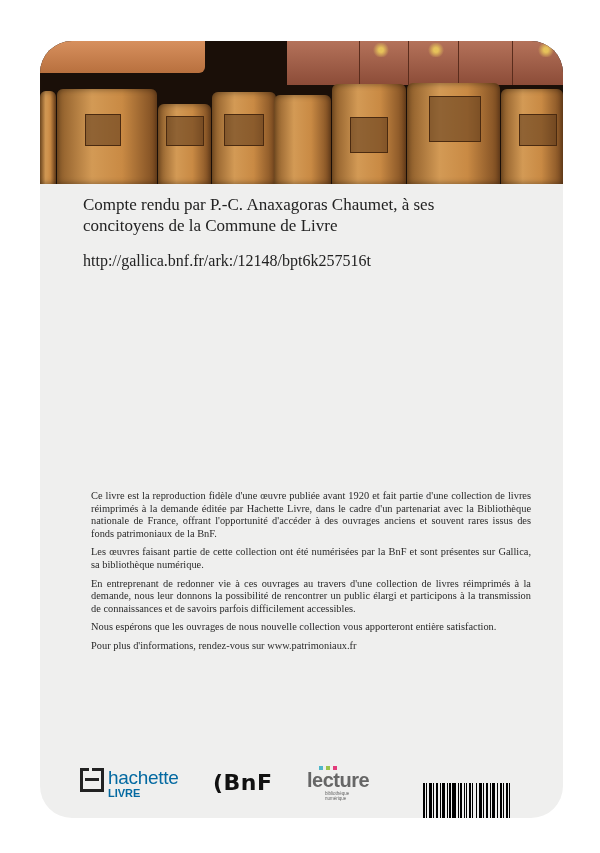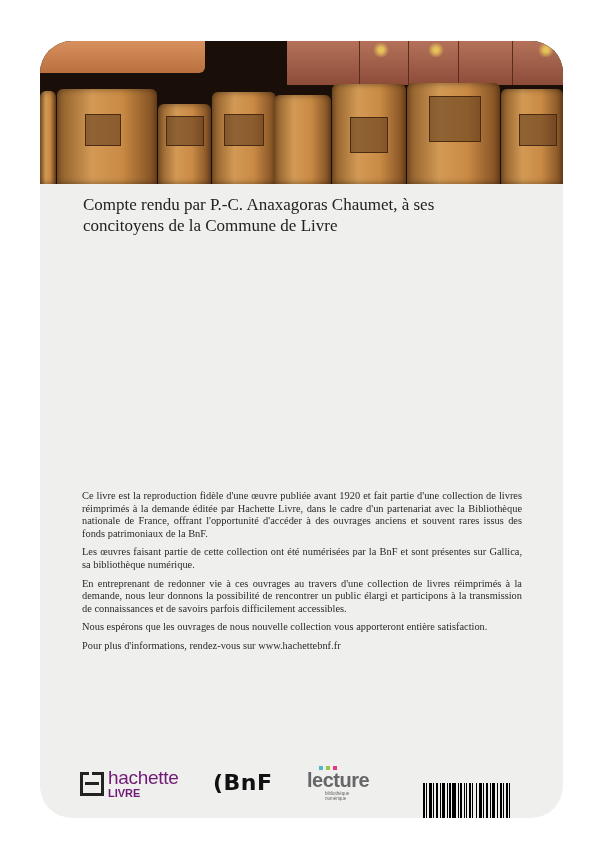--- a/index.html
+++ b/index.html
@@ -44,32 +44,32 @@
     position: absolute; left: 43px; top: 153px; width: 440px;
     font-family: "Liberation Serif", "DejaVu Serif", serif; color: #222;
   }
   .title {
     font-size: 17px; line-height: 21px; margin: 0;
   }
   .url {
     font-size: 16px; line-height: 20px; margin: 15px 0 0 0;
   }
   .body-text {
-    position: absolute; left: 42px; top: 449px; width: 440px;
+    position: absolute; left: 51px; top: 449px; width: 440px;
     font-family: "Liberation Serif", "DejaVu Serif", serif;
     font-size: 10.4px; line-height: 12.6px; color: #2a2a2a;
     text-align: justify;
   }
   .body-text p { margin: 0 0 6px 0; }
   .logos {
     position: absolute; left: 40px; top: 725px; height: 40px; width: 300px;
   }
   .hachette {
-    position: absolute; left: 0; top: 2px; display: flex; align-items: center;
-    font-family: "Liberation Sans", "DejaVu Sans", sans-serif; color: #701a75;
+    position: absolute; left: 0; top: 2px; display: flex; align-items: flex-start;
+    font-family: "Liberation Sans", "DejaVu Sans", sans-serif; color: #0369a1;
   }
   .hachette .mark {
     width: 24px; height: 24px; border: 3px solid #222; box-sizing: border-box;
     position: relative; margin-right: 4px;
   }
   .hachette .mark::before {
     content: ""; position: absolute; left: 6px; top: -3px; width: 3px; height: 11px; background: #efefee;
   }
   .hachette .mark::after {
     content: ""; position: absolute; left: 2px; top: 7px; width: 14px; height: 3px; background: #222;
@@ -140,28 +140,29 @@
     <div class="spine" style="left:461px;width:62px;height:95px">
       <div class="label" style="left:18px;top:25px;width:36px;height:30px"></div>
     </div>
   </div>
 
   <div class="text-area" style="left:43px;top:153px;">
     <p class="title">
       <span>Compte rendu par P.-C. Anaxagoras Chaumet, à ses</span><br>
       <span>concitoyens de la Commune de Livre</span>
     </p>
+    <p class="url">http://gallica.bnf.fr/ark:/12148/bpt6k257516t</p>
   </div>
 
   <div class="body-text">
     <p>Ce livre est la reproduction fidèle d'une œuvre publiée avant 1920 et fait partie d'une collection de livres réimprimés à la demande éditée par Hachette Livre, dans le cadre d'un partenariat avec la Bibliothèque nationale de France, offrant l'opportunité d'accéder à des ouvrages anciens et souvent rares issus des fonds patrimoniaux de la BnF.</p>
     <p>Les œuvres faisant partie de cette collection ont été numérisées par la BnF et sont présentes sur Gallica, sa bibliothèque numérique.</p>
     <p>En entreprenant de redonner vie à ces ouvrages au travers d'une collection de livres réimprimés à la demande, nous leur donnons la possibilité de rencontrer un public élargi et participons à la transmission de connaissances et de savoirs parfois difficilement accessibles.</p>
     <p>Nous espérons que les ouvrages de nous nouvelle collection vous apporteront entière satisfaction.</p>
-    <p>Pour plus d'informations, rendez-vous sur www.hachettebnf.fr</p>
+    <p>Pour plus d'informations, rendez-vous sur www.patrimoniaux.fr</p>
   </div>
 
   <div class="logos">
     <div class="hachette">
       <div class="mark"></div>
       <div class="words">
         <span class="w1">hachette</span>
         <span class="w2">LIVRE</span>
       </div>
     </div>

